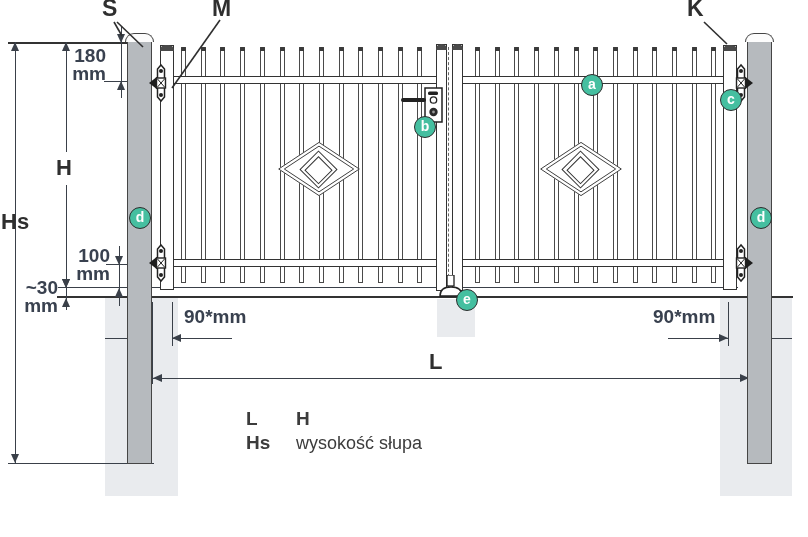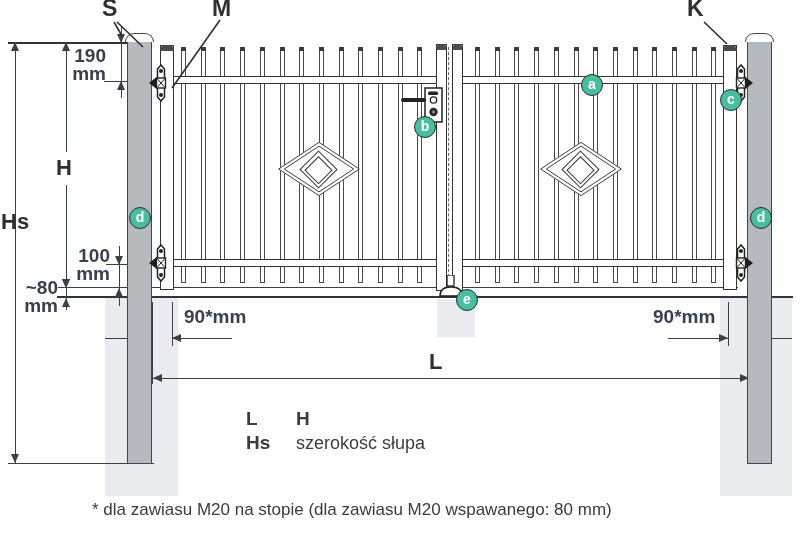--- a/index.html
+++ b/index.html
@@ -194,36 +194,36 @@
   <div class="ln" style="left:66px;top:42px;width:1.3px;height:110px;"></div>
   <div class="ln" style="left:66px;top:185px;width:1.3px;height:125px;"></div>
   <div class="tri tri-up" style="left:61.5px;top:42px;"></div>
   <div class="tri tri-down" style="left:61.5px;top:278.5px;"></div>
   <div class="biglabel" style="left:56px;top:156px;font-size:22px;">H</div>
 
   <div class="ln" style="left:121px;top:26px;width:1.3px;height:72px;"></div>
   <div class="tri tri-down" style="left:117px;top:34px;"></div>
   <div class="tri tri-up" style="left:117px;top:81px;"></div>
   <div class="dimtext ralign" style="left:62px;top:47px;width:44px;">
-    <div>190</div>
+    <div>180</div>
     <div>mm</div>
   </div>
 
   <div class="ln" style="left:119px;top:246px;width:1.3px;height:60px;"></div>
   <div class="tri tri-down" style="left:115px;top:256px;"></div>
   <div class="tri tri-up" style="left:115px;top:288px;"></div>
   <div class="dimtext ralign" style="left:66px;top:247px;width:44px;">
     <div>100</div>
     <div>mm</div>
   </div>
 
   <div class="tri tri-down" style="left:61.5px;top:279px;"></div>
   <div class="tri tri-up" style="left:61.5px;top:297.5px;"></div>
   <div class="dimtext ralign" style="left:16px;top:279px;width:42px;">
-    <div>~80</div>
+    <div>~30</div>
     <div>mm</div>
   </div>
 
   <div class="ln" style="left:152px;top:302px;width:1.2px;height:82px;"></div>
   <div class="ln" style="left:172px;top:302px;width:1.2px;height:44px;"></div>
   <div class="ln" style="left:105px;top:338px;width:47px;height:1.2px;"></div>
   <div class="ln" style="left:172px;top:338px;width:60px;height:1.2px;"></div>
   <div class="tri tri-right" style="left:143px;top:334px;"></div>
   <div class="tri tri-left" style="left:172px;top:334px;"></div>
   <div class="dimtext" style="left:184px;top:308px;">90*mm</div>
@@ -238,18 +238,17 @@
 
   <div class="ln" style="left:153px;top:377.5px;width:596px;height:1.3px;"></div>
   <div class="tri tri-left" style="left:153px;top:373.5px;"></div>
   <div class="tri tri-right" style="left:740px;top:373.5px;"></div>
   <div class="biglabel" style="left:429px;top:350px;font-size:22px;">L</div>
 
   <div id="legend">
     <span class="k">L</span>
     <span class="k">H</span>
     <span class="k">Hs</span>
-    <span>szerokość słupa</span>
-  </div>
-
-  <div id="footnote">* dla zawiasu M20 na stopie (dla zawiasu M20 wspawanego: 80 mm)</div>
+    <span>wysokość słupa</span>
+  </div>
+
 
 </div>
 
 </body></html>

